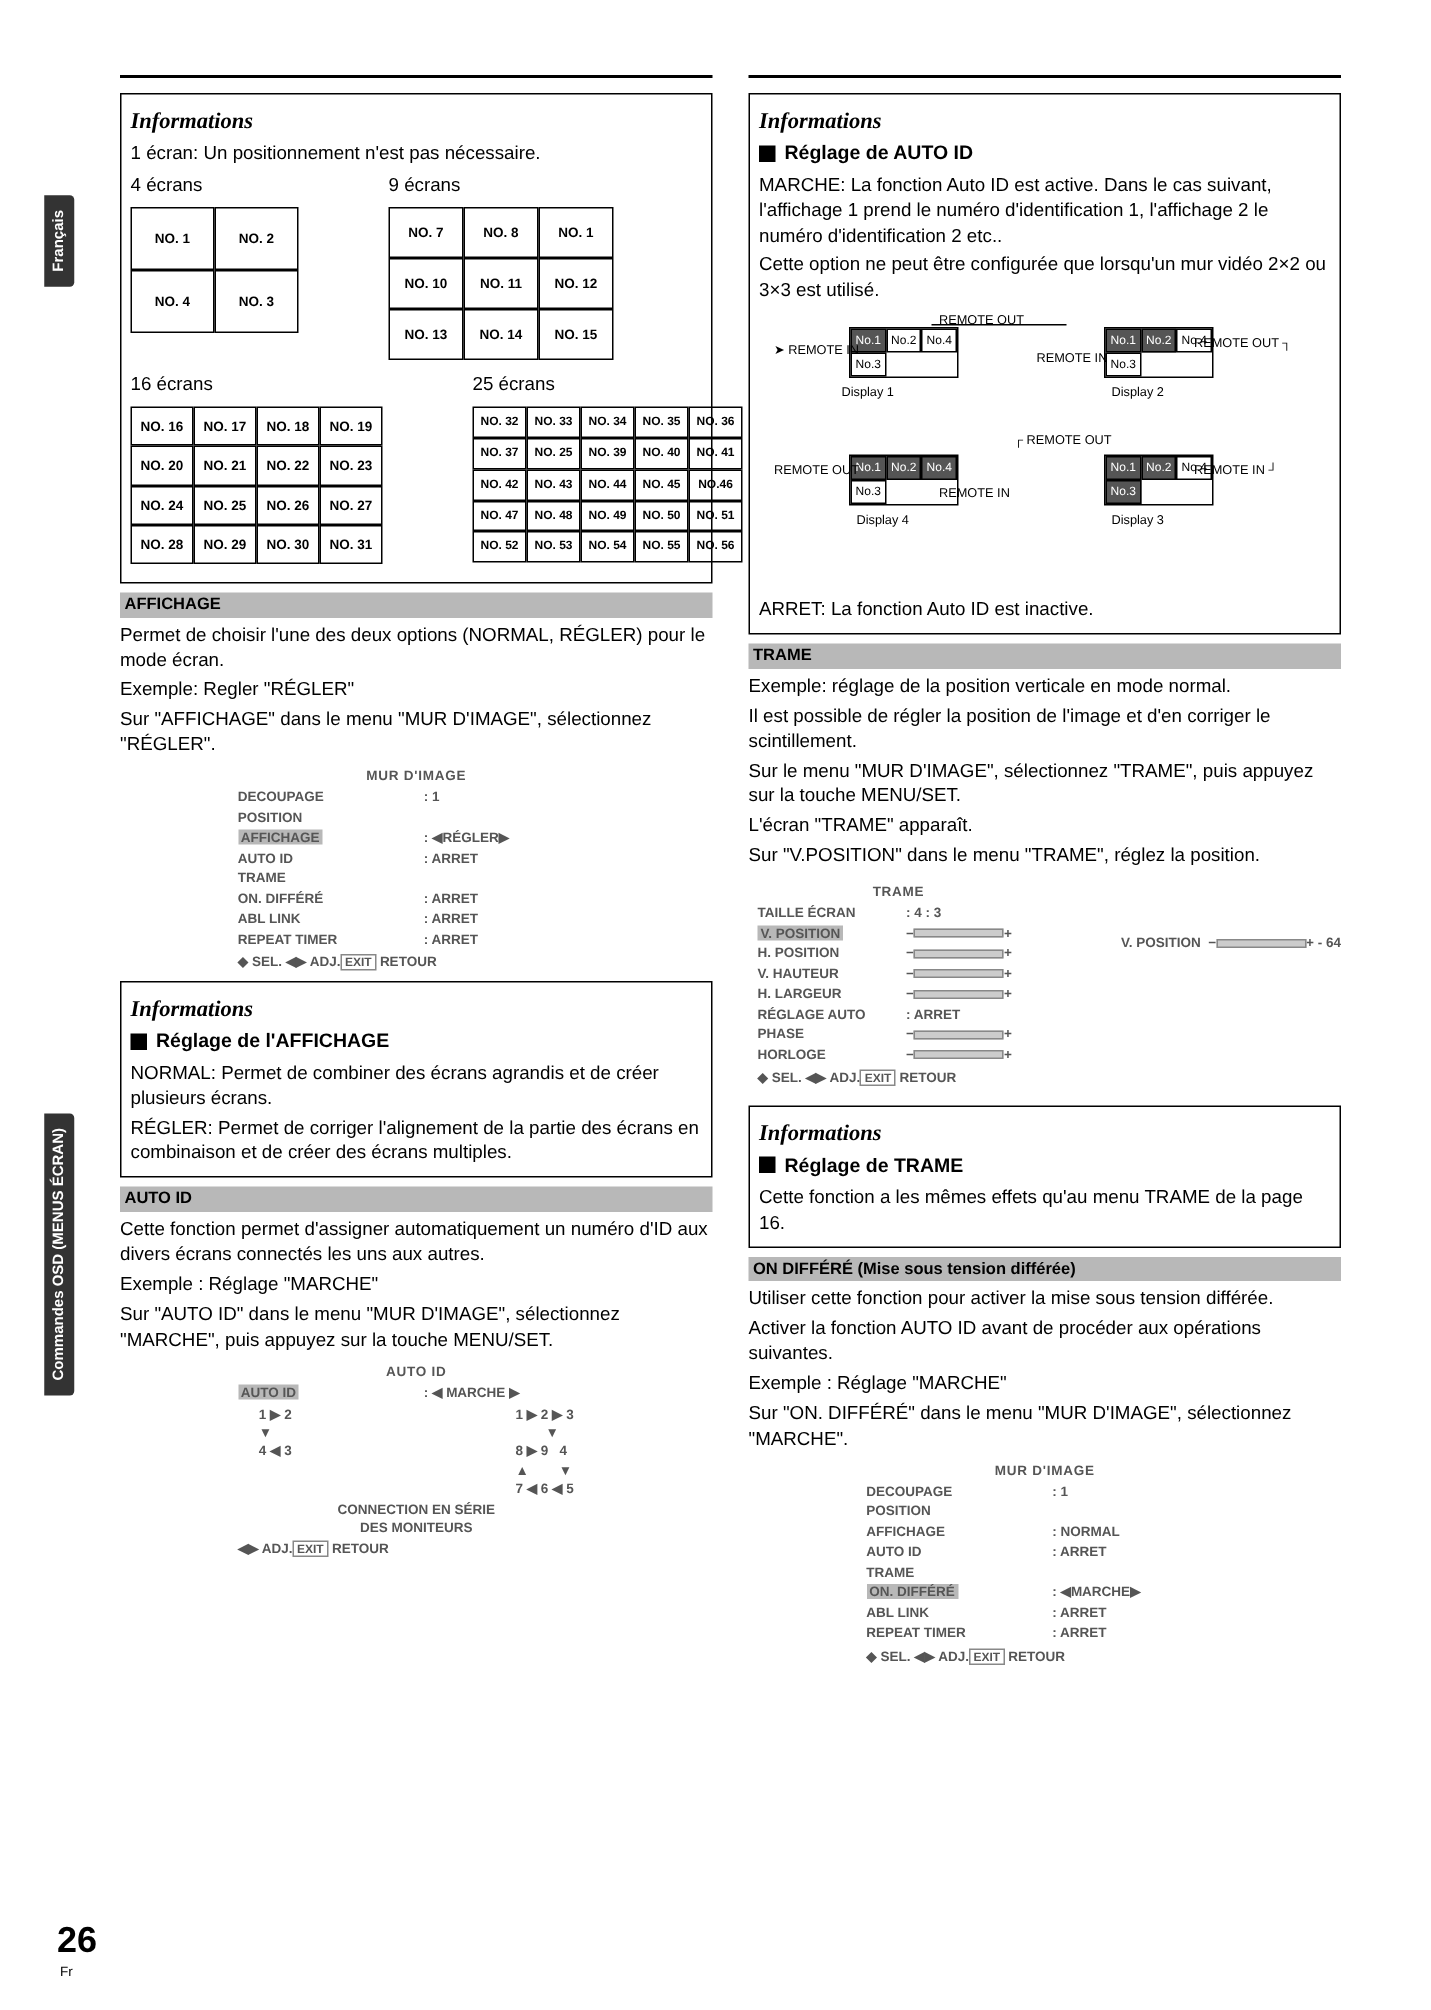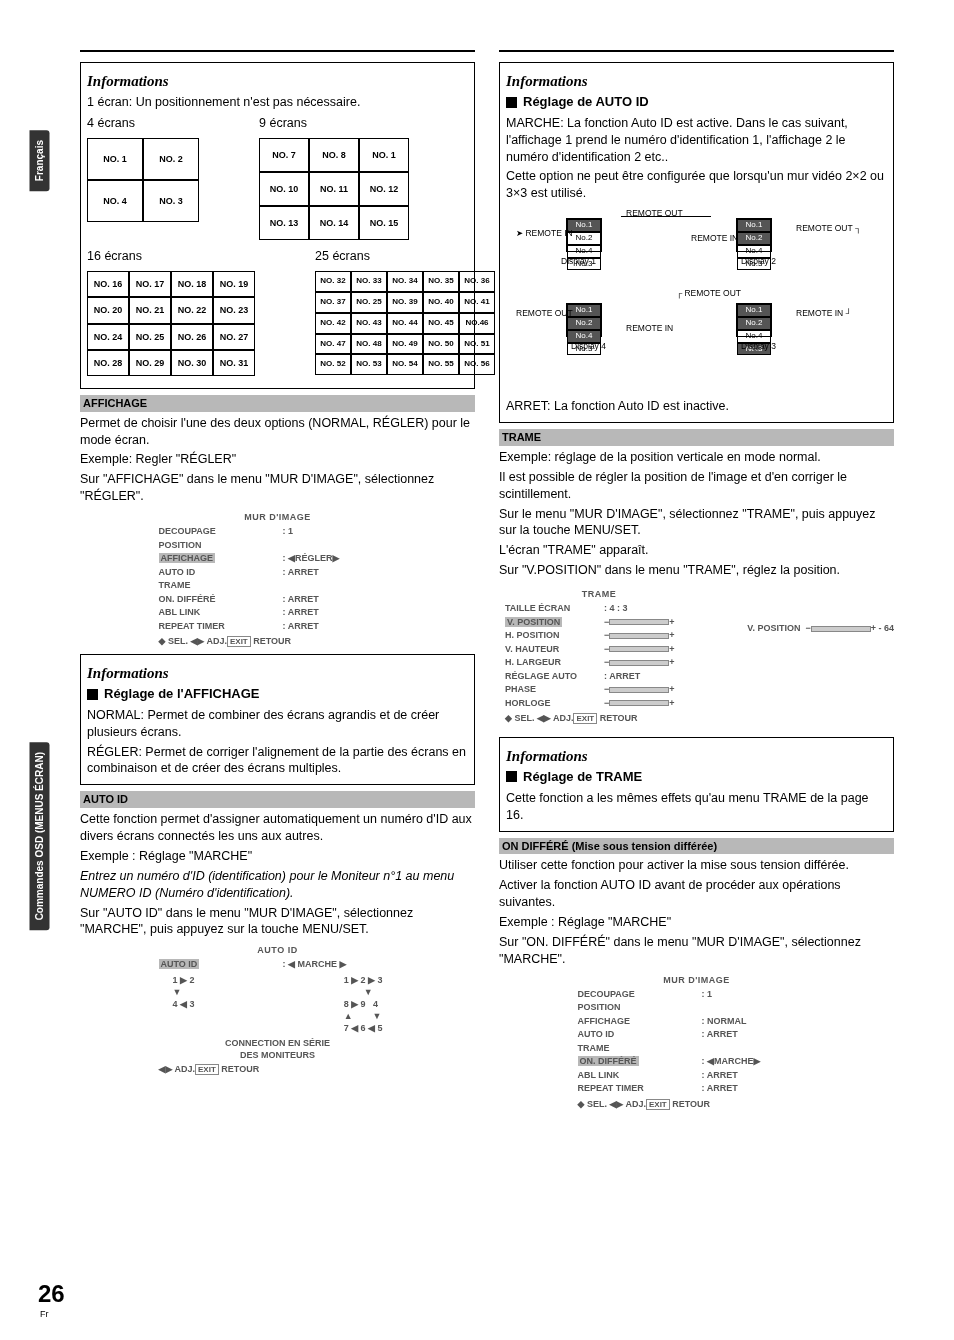--- a/index.html
+++ b/index.html
@@ -76,21 +76,21 @@
   .osd-row .k { flex: 1; }
   .osd-row .v { flex: 1; text-align:left; padding-left: 10px; }
   .hl { background: #b8b8b8; padding: 0 2px; }
   .osd-foot { display:flex; justify-content:flex-start; padding: 2px 6px 0; border-top: 0; }
   .exitbox { border: 1px solid #888; padding: 0 2px; font-size:8px; }
 
   .box { border:1px solid #000; padding: 4px 6px; margin: 6px 0; }
 
   
   .diagram { position:relative; height: 180px; margin: 6px 0 10px; font-size:8.5px; }
-  .disp { position:absolute; border:1px solid #000; display:grid; grid-template-columns: 1fr; grid-template-rows: 1fr 1fr; width:36px; height:34px; }
+  .disp { position:absolute; border:1px solid #000; display:grid; grid-template-columns: 1fr 1fr 1fr; grid-template-rows: 1fr 1fr; width:73px; height:34px; }
   .disp div { border:1px solid #000; display:flex; align-items:center; justify-content:center; font-size:8px; }
   .disp .inv { background:#555; color:#fff; }
   .dlabel { position:absolute; font-size:8.5px; }
 
   
   .slider-bar { display:inline-block; width:60px; height:6px; background:#ccc; border:1px solid #888; position:relative; vertical-align:middle; }
 
   .pagenum { position:absolute; left:38px; bottom:30px; font-size:24px; font-weight:bold; }
   .pagenum-sub { position:absolute; left:40px; bottom:20px; font-size:9px; }
   .osd-split { display:flex; gap: 10px; align-items:flex-start; }
@@ -245,21 +245,20 @@
       <h4 class="sub">
           <span>Réglage de l'AFFICHAGE</span>
         </h4>
       <p class="body-text">NORMAL: Permet de combiner des écrans agrandis et de créer plusieurs écrans.</p>
       <p class="body-text">RÉGLER: Permet de corriger l'alignement de la partie des écrans en combinaison et de créer des écrans multiples.</p>
     </div>
 
     <div class="inv-head">AUTO ID</div>
     <p class="body-text">Cette fonction permet d'assigner automatiquement un numéro d'ID aux divers écrans connectés les uns aux autres.</p>
     <p class="body-text">Exemple : Réglage "MARCHE"</p>
-    <p class="body-text italic">Entrez un numéro d'ID (identification) pour le Moniteur n°1 au menu NUMERO ID (Numéro d'identification).</p>
     <p class="body-text">Sur "AUTO ID" dans le menu "MUR D'IMAGE", sélectionnez "MARCHE", puis appuyez sur la touche MENU/SET.</p>
 
     <div class="osd">
       <div class="osd-title">AUTO ID</div>
       <div class="osd-row">
         <span class="k"><span class="hl">AUTO ID</span></span>
         <span class="v">: ◀ MARCHE ▶</span>
       </div>
       <div style="display:flex; justify-content:space-between; padding:2px 20px; font-size:9px;">
         <span>1 ▶ 2<br>▼<br>4 ◀ 3</span>

